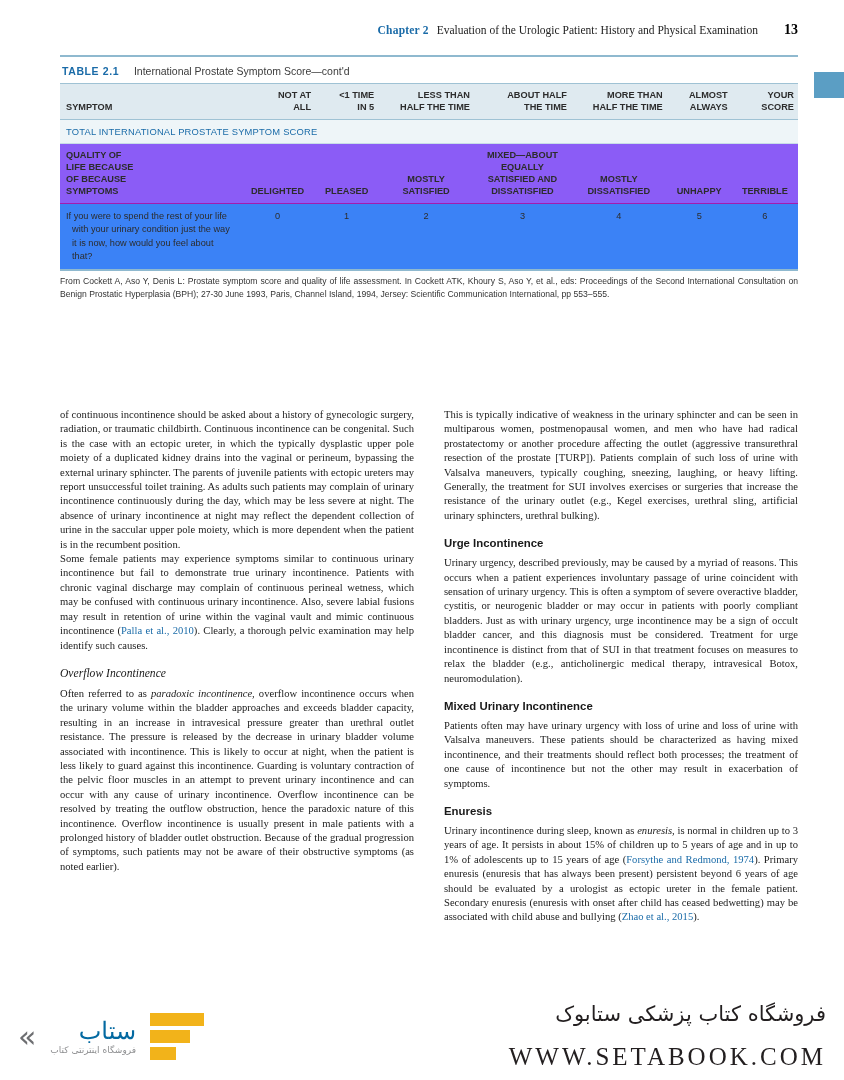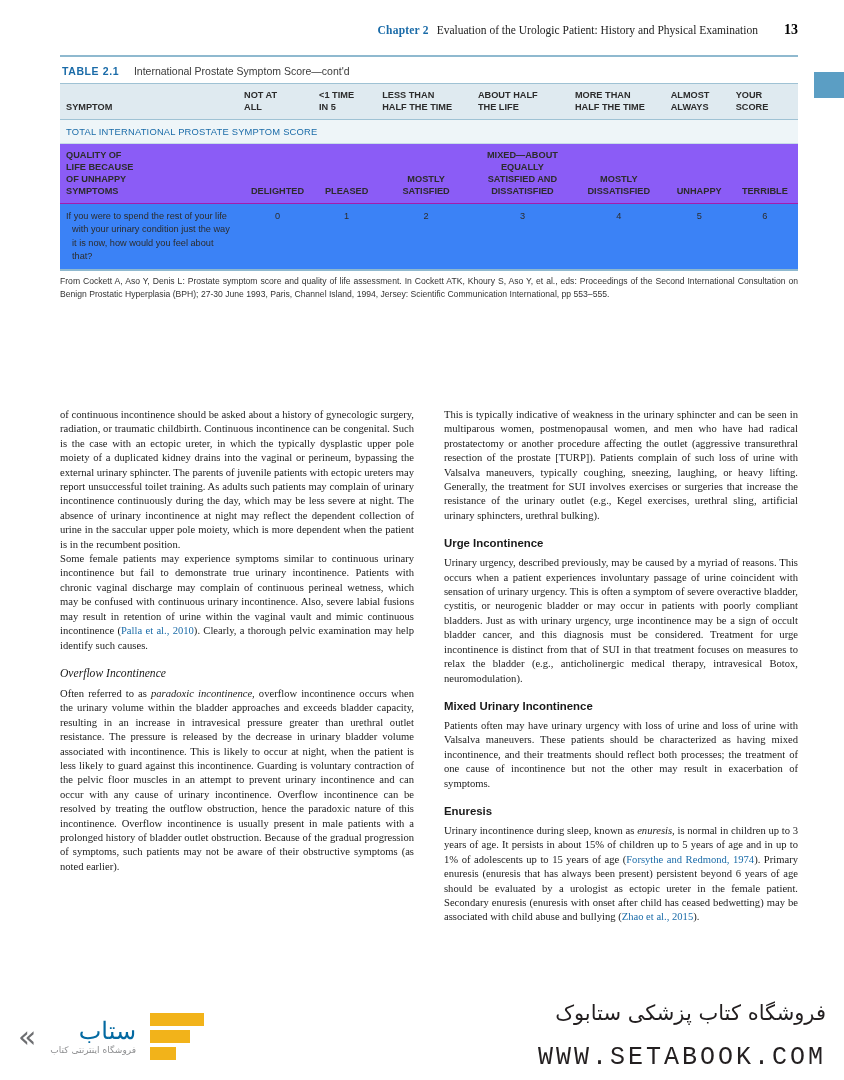--- a/index.html
+++ b/index.html
@@ -78,21 +78,21 @@
     border-collapse: collapse;
     font-family: "Liberation Sans", sans-serif;
     font-size: 9.2px;
     color: #2c2c2c;
   }
   table.ipss thead th {
     background: #dfeaf0;
     vertical-align: bottom;
     padding: 6px 4px 6px 4px;
     font-weight: bold;
-    text-align: left;
+    text-align: right;
     line-height: 1.25;
     border-top: 1px solid #9fc2d4;
     border-bottom: 1px solid #9fc2d4;
   }
   table.ipss thead th.sym {
     text-align: left;
     padding-left: 6px;
     width: 180px;
   }
   tr.total-row td {
@@ -254,21 +254,21 @@
     text-align: right;
     direction: rtl;
   }
   .footer-fa {
     font-family: "DejaVu Sans", sans-serif;
     font-size: 21px;
     color: #231f20;
     line-height: 1.2;
   }
   .footer-url {
-    font-family: Liberation Mono, monospace;
+    font-family: Liberation Serif, serif;
     font-size: 25px;
     letter-spacing: 3px;
     color: #231f20;
     direction: ltr;
     margin-top: 16px;
   }
 </style>
 </head>
 <body>
 
@@ -301,21 +301,21 @@
           <th>
             <span>&lt;1 TIME</span><br>
             <span>IN 5</span>
           </th>
           <th>
             <span>LESS THAN</span><br>
             <span>HALF THE TIME</span>
           </th>
           <th>
             <span>ABOUT HALF</span><br>
-            <span>THE LIFE</span>
+            <span>THE TIME</span>
           </th>
           <th>
             <span>MORE THAN</span><br>
             <span>HALF THE TIME</span>
           </th>
           <th>
             <span>ALMOST</span><br>
             <span>ALWAYS</span>
           </th>
           <th>
@@ -325,21 +325,21 @@
         </tr>
       </thead>
       <tbody>
         <tr class="total-row">
           <td colspan="8">TOTAL INTERNATIONAL PROSTATE SYMPTOM SCORE</td>
         </tr>
         <tr class="qol-head">
           <td class="sym">
             <span>QUALITY OF</span><br>
             <span>LIFE BECAUSE</span><br>
-            <span>OF UNHAPPY</span><br>
+            <span>OF BECAUSE</span><br>
             <span>SYMPTOMS</span>
           </td>
           <td>
             <span>DELIGHTED</span>
           </td>
           <td>
             <span>PLEASED</span>
           </td>
           <td>
             <span>MOSTLY</span><br>

